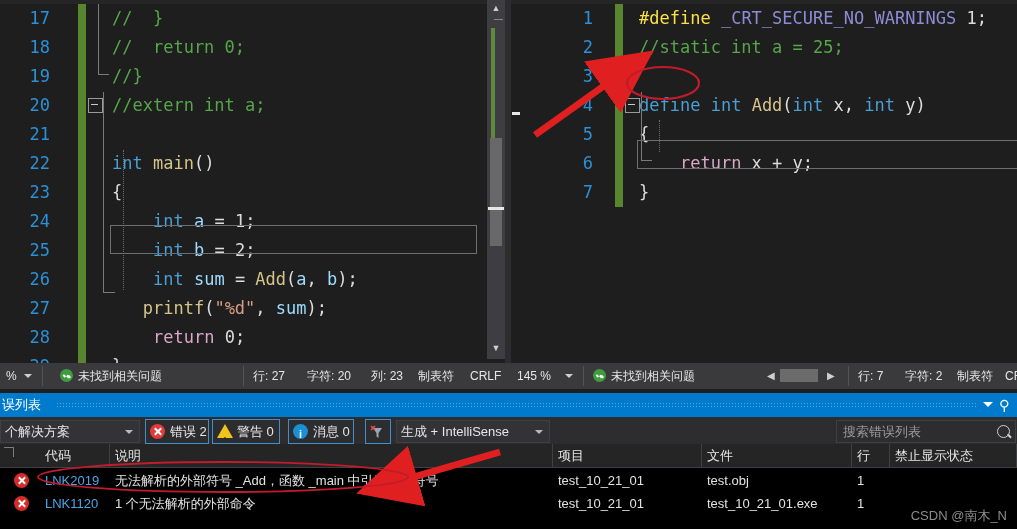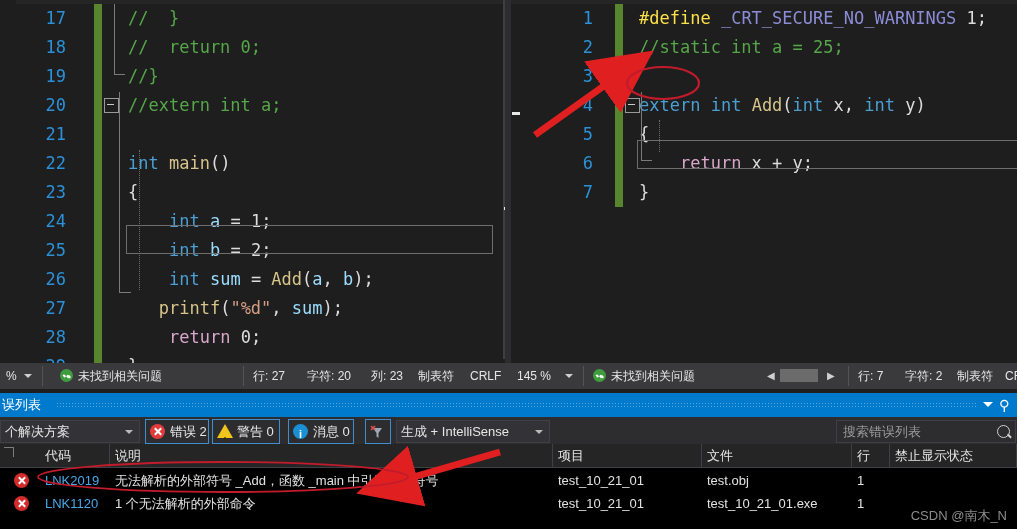--- a/index.html
+++ b/index.html
@@ -6,21 +6,21 @@
   body{
     width:1017px;height:529px;overflow:hidden;position:relative;
     font-family:"Liberation Sans","DejaVu Sans",sans-serif;
     color:#dcdcdc;-webkit-font-smoothing:antialiased;
   }
   .root{position:absolute;inset:0;}
 
   
   .editors{position:absolute;left:0;top:0;width:1017px;height:363px;}
   .pane{position:absolute;top:0;height:363px;background:#1e1e1e;overflow:hidden;}
-  .pane-left{left:16px;width:505px;}
+  .pane-left{left:0;width:505px;}
   .pane-sep{position:absolute;left:505px;top:0;width:6px;height:363px;background:#2d2d30;}
   .pane-right{left:511px;width:506px;}
 
   .toprule{position:absolute;left:0;top:0;height:4px;background:#252526;}
 
   .codearea{position:absolute;left:0;top:4px;right:0;bottom:0;}
 
   .line{position:absolute;left:0;right:0;height:29px;}
   .lnum{position:absolute;width:42px;text-align:right;
         font-family:"DejaVu Sans Mono","Liberation Mono",monospace;
@@ -242,21 +242,21 @@
             <div class="code" style="left: 128px;"><span class="c-cmt">//static int a = 25;</span></div>
           </div>
           <div class="line" style="top: 58px;">
             <div class="lnum" style="left: 40px;">3</div>
             <div class="chg" style="left: 104px; background: rgb(88, 134, 47);"></div>
             <div class="code" style="left: 128px;"></div>
           </div>
           <div class="line" style="top: 87px;">
             <div class="lnum" style="left: 40px;">4</div>
             <div class="chg" style="left: 104px; background: rgb(88, 134, 47);"></div>
-            <div class="code" style="left: 128px;"><span class="c-kw">extern</span><span class="c-plain"> </span><span class="c-kw">int</span><span class="c-plain"> </span><span class="c-fn">Add</span><span class="c-plain">(</span><span class="c-kw">int</span><span class="c-plain"> x, </span><span class="c-kw">int</span><span class="c-plain"> y)</span></div>
+            <div class="code" style="left: 128px;"><span class="c-kw">define</span><span class="c-plain"> </span><span class="c-kw">int</span><span class="c-plain"> </span><span class="c-fn">Add</span><span class="c-plain">(</span><span class="c-kw">int</span><span class="c-plain"> x, </span><span class="c-kw">int</span><span class="c-plain"> y)</span></div>
           </div>
           <div class="line" style="top: 116px;">
             <div class="lnum" style="left: 40px;">5</div>
             <div class="chg" style="left: 104px; background: rgb(88, 134, 47);"></div>
             <div class="code" style="left: 128px;"><span class="c-plain">{</span></div>
           </div>
           <div class="line" style="top: 145px;">
             <div class="lnum" style="left: 40px;">6</div>
             <div class="chg" style="left: 104px; background: rgb(88, 134, 47);"></div>
             <div class="code" style="left: 128px;"><span class="c-plain">    </span><span class="c-ctl">return</span><span class="c-plain"> x + y;</span></div>

